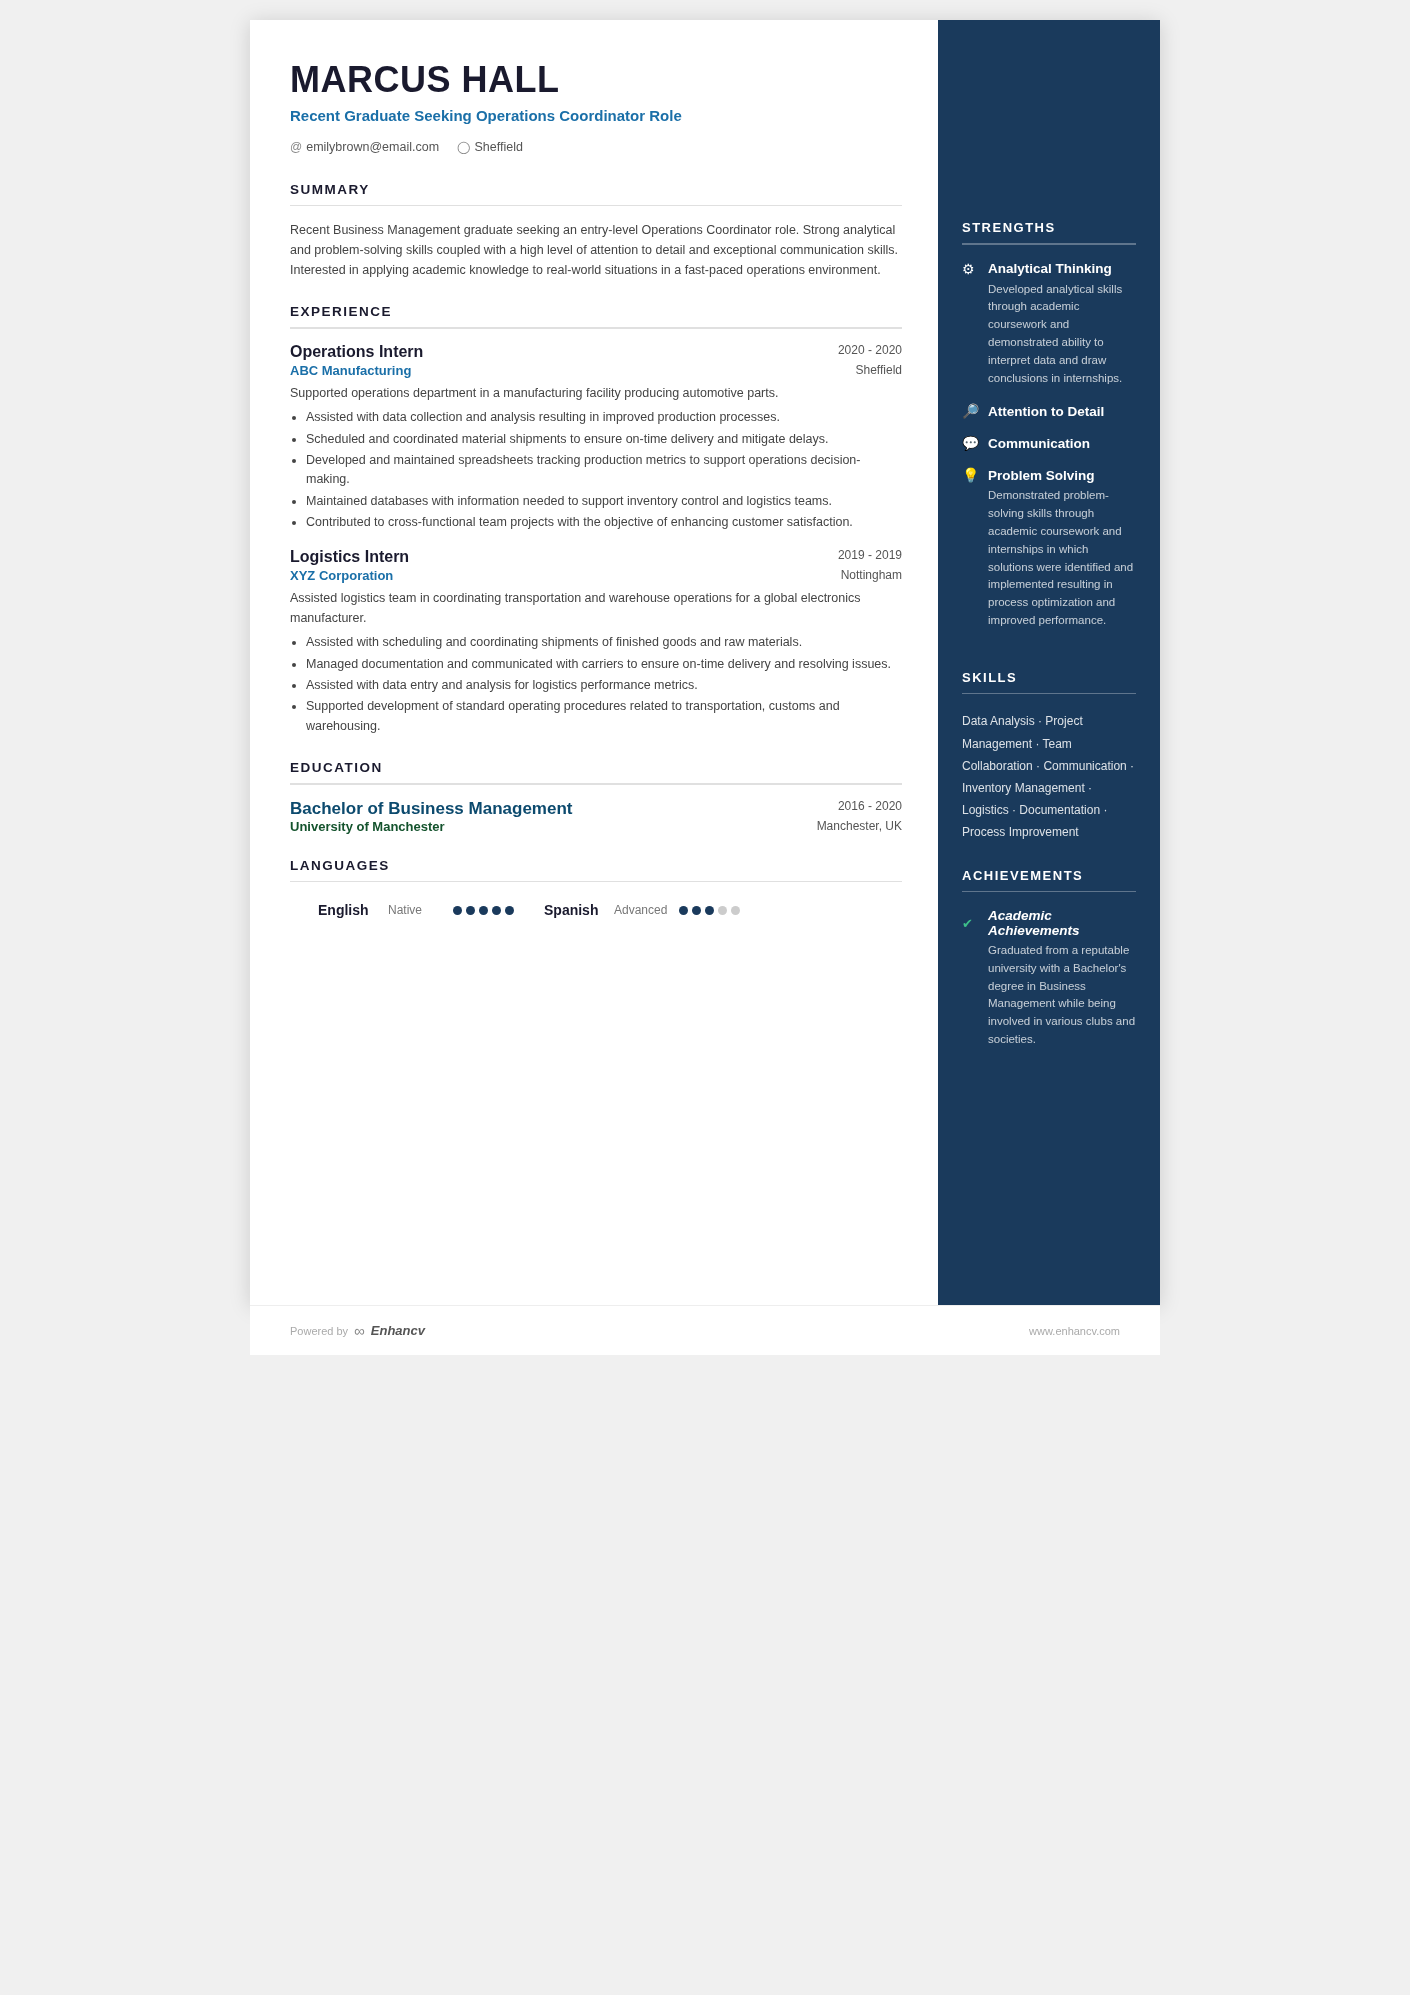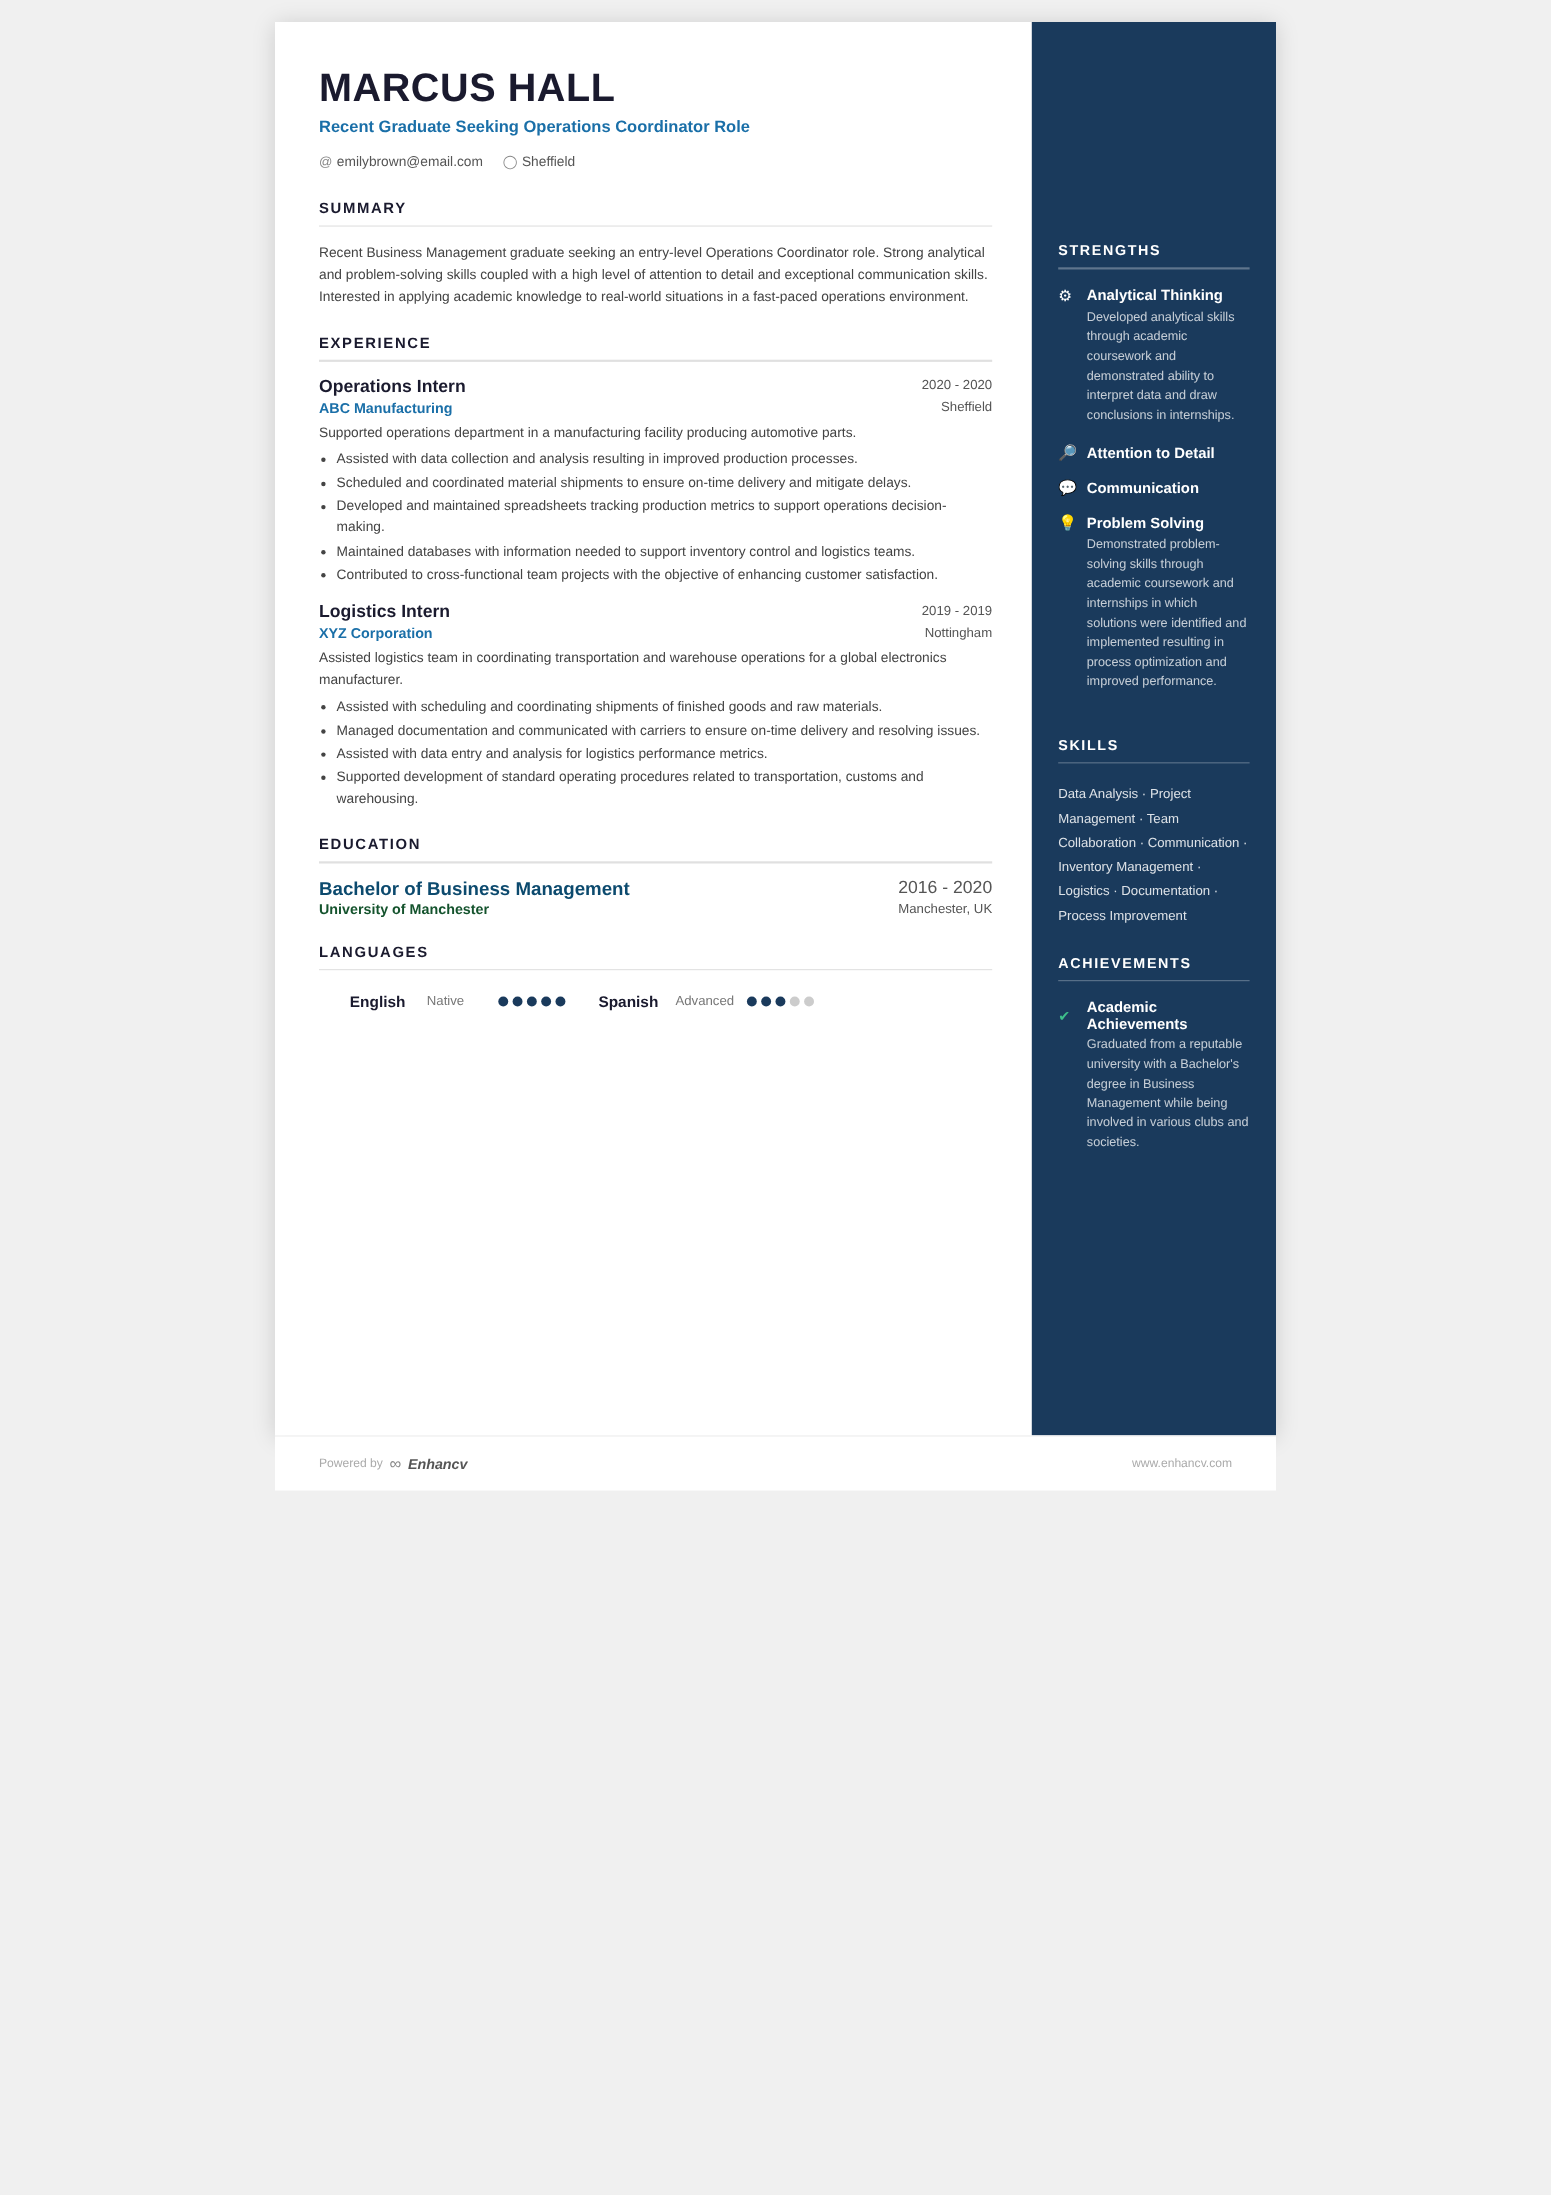--- a/index.html
+++ b/index.html
@@ -132,21 +132,21 @@
       display: flex;
       justify-content: space-between;
       align-items: flex-start;
     }
     .edu-degree {
       font-size: 17px;
       font-weight: 700;
       color: #0c4a6e;
     }
     .edu-date {
-      font-size: 16px;
+      font-size: 12px;
       color: #555;
     }
     .edu-school {
       font-size: 13px;
       font-weight: 600;
       color: #14532d;
     }
     .edu-location {
       font-size: 12px;
       color: #555;
@@ -283,20 +283,21 @@
     }
     .achievement-icon {
       font-size: 13px;
       color: #3dbf8a;
       min-width: 18px;
     }
     .achievement-title {
       font-size: 13.5px;
       font-weight: 700;
       color: #fff;
+      font-style: italic;
     }
     .achievement-desc {
       font-size: 11.5px;
       color: rgba(255,255,255,0.75);
       line-height: 1.55;
       padding-left: 26px;
     }
     .right-section {
       margin-bottom: 24px;
     }

